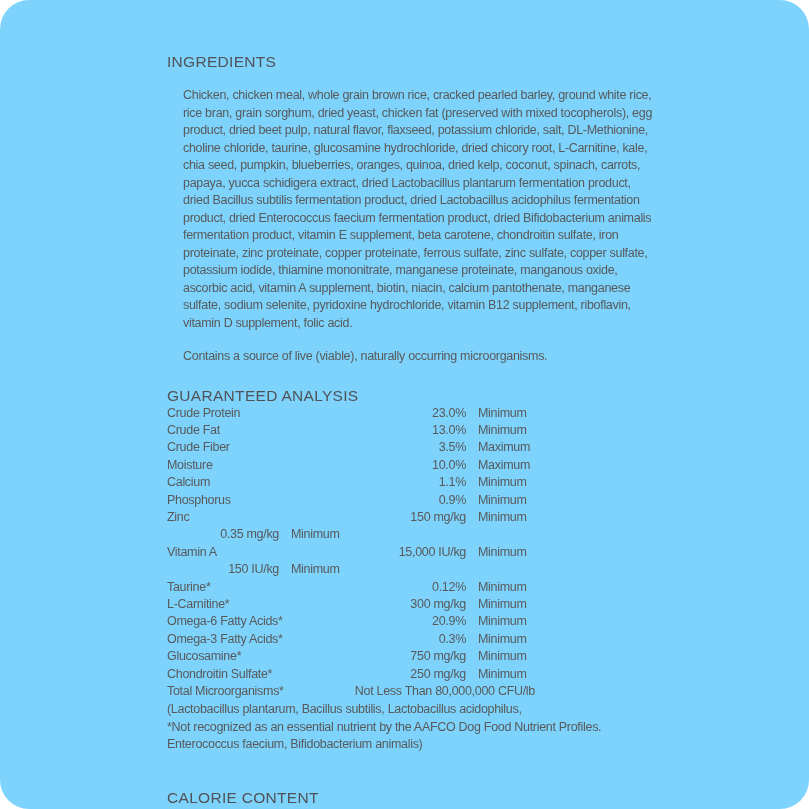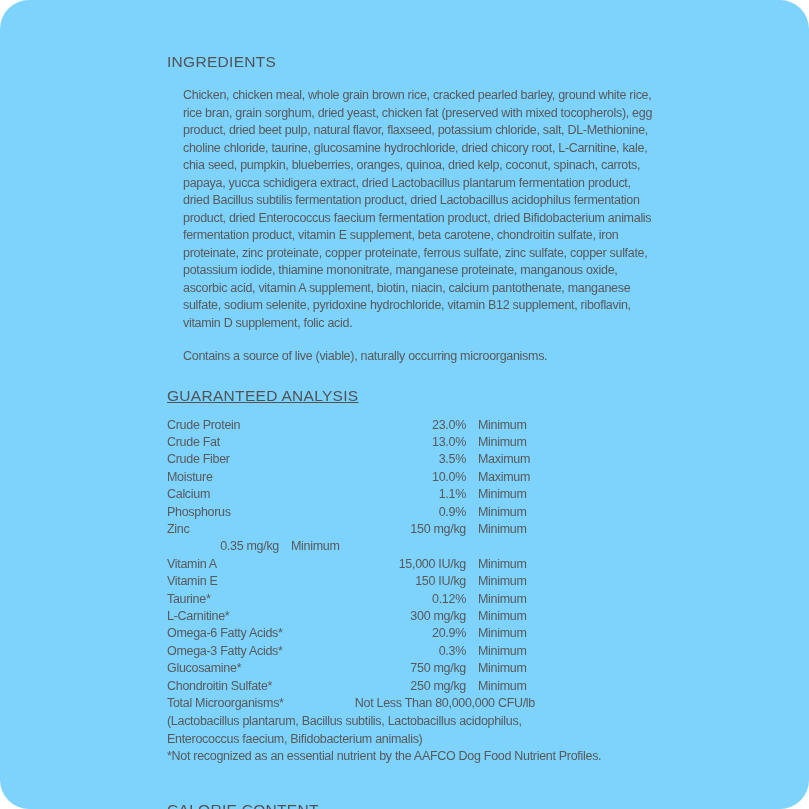--- a/index.html
+++ b/index.html
@@ -28,21 +28,21 @@
     margin: 0 0 6px 0;
   }
   .body-text {
     font-size: 12.5px;
     letter-spacing: -0.3px;
     line-height: 17.5px;
     margin: 16px;
     color: #58595b;
   }
   .note-text { margin-top: 10px; }
-  .ga-heading { margin-top: 20px; margin-bottom: 12px; text-decoration: underline; }
+  .ga-heading { margin-top: 20px; margin-bottom: 0; }
   .ga-table { width: 368px; }
   .ga-row {
     display: flex;
     font-size: 12.5px;
     letter-spacing: -0.3px;
     line-height: 17.4px;
   }
   .ga-label { flex: 1 1 auto; white-space: nowrap; }
   .ga-value { width: 112px; text-align: right; white-space: nowrap; }
   .ga-qual  { width: 57px; margin-left: 12px; white-space: nowrap; }
@@ -106,21 +106,20 @@
         <div class="ga-row">
           <span class="ga-value">0.35 mg/kg</span>
           <span class="ga-qual">Minimum</span>
         </div>
         <div class="ga-row">
           <span class="ga-label">Vitamin A</span>
           <span class="ga-value">15,000 IU/kg</span>
           <span class="ga-qual">Minimum</span>
         </div>
         <div class="ga-row">
-          <span class="ga-label">Vitamin E</span>
           <span class="ga-value">150 IU/kg</span>
           <span class="ga-qual">Minimum</span>
         </div>
         <div class="ga-row">
           <span class="ga-label">Taurine*</span>
           <span class="ga-value">0.12%</span>
           <span class="ga-qual">Minimum</span>
         </div>
         <div class="ga-row">
           <span class="ga-label">L-Carnitine*</span>
@@ -147,21 +146,21 @@
           <span class="ga-value">250 mg/kg</span>
           <span class="ga-qual">Minimum</span>
         </div>
         <div class="ga-row ga-row-wide">
           <span class="ga-label">Total Microorganisms*</span>
           <span class="ga-value">Not Less Than 80,000,000 CFU/lb</span>
         </div>
       </div>
     <div class="footnotes" id="ga-footnotes">
         <div class="fn-line">(Lactobacillus plantarum, Bacillus subtilis, Lactobacillus acidophilus,</div>
+        <div class="fn-line">*Not recognized as an essential nutrient by the AAFCO Dog Food Nutrient Profiles.</div>
         <div class="fn-line">Enterococcus faecium, Bifidobacterium animalis)</div>
-        <div class="fn-line">*Not recognized as an essential nutrient by the AAFCO Dog Food Nutrient Profiles.</div>
       </div>
 
     <h2 class="heading cc-heading">CALORIE CONTENT</h2>
     <p class="body-text">3,499 kcal/kg (327 kcal/cup) Calculated Metabolizable Energy</p>
 
   </div>
 </div>
 
 </body></html>

